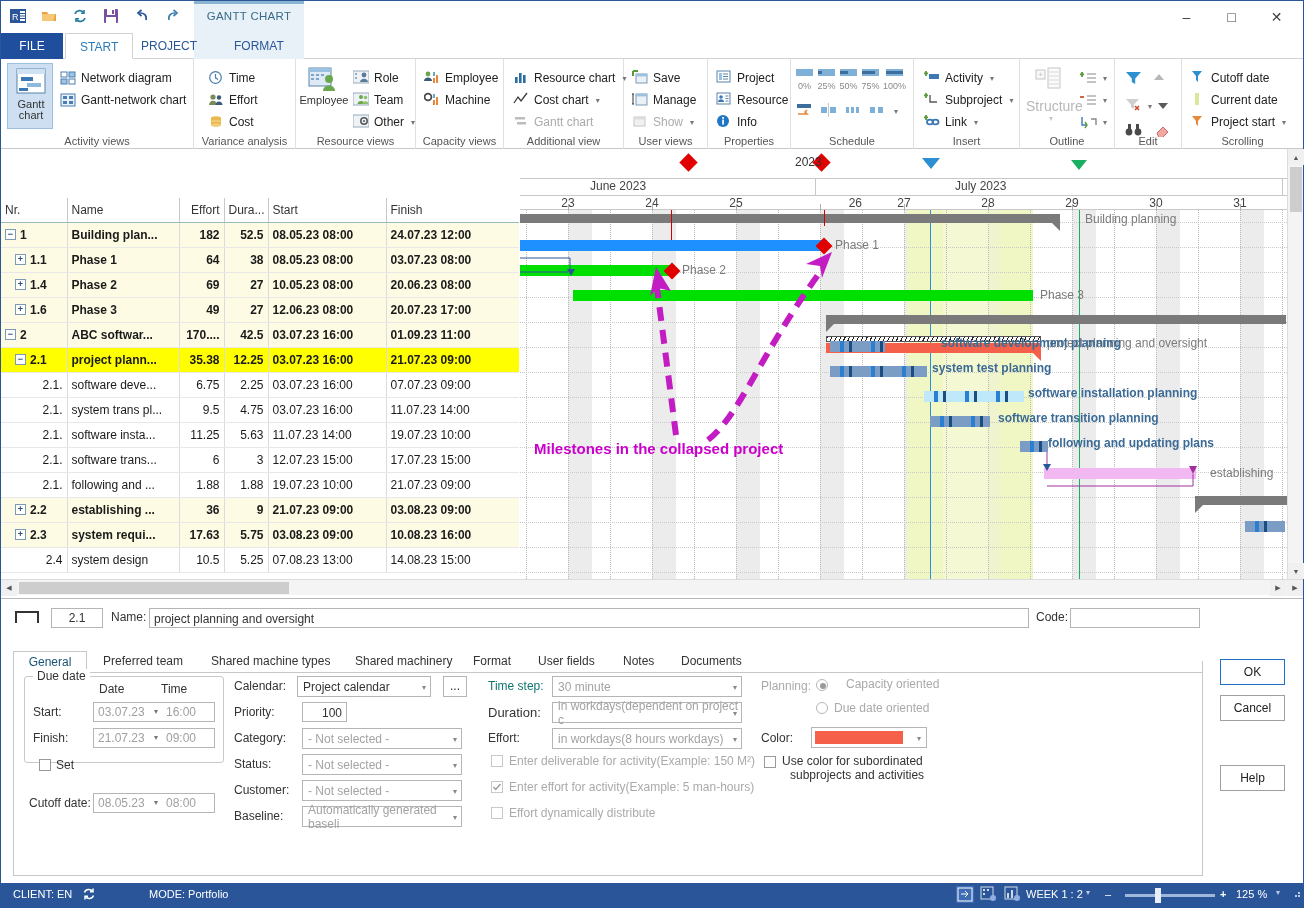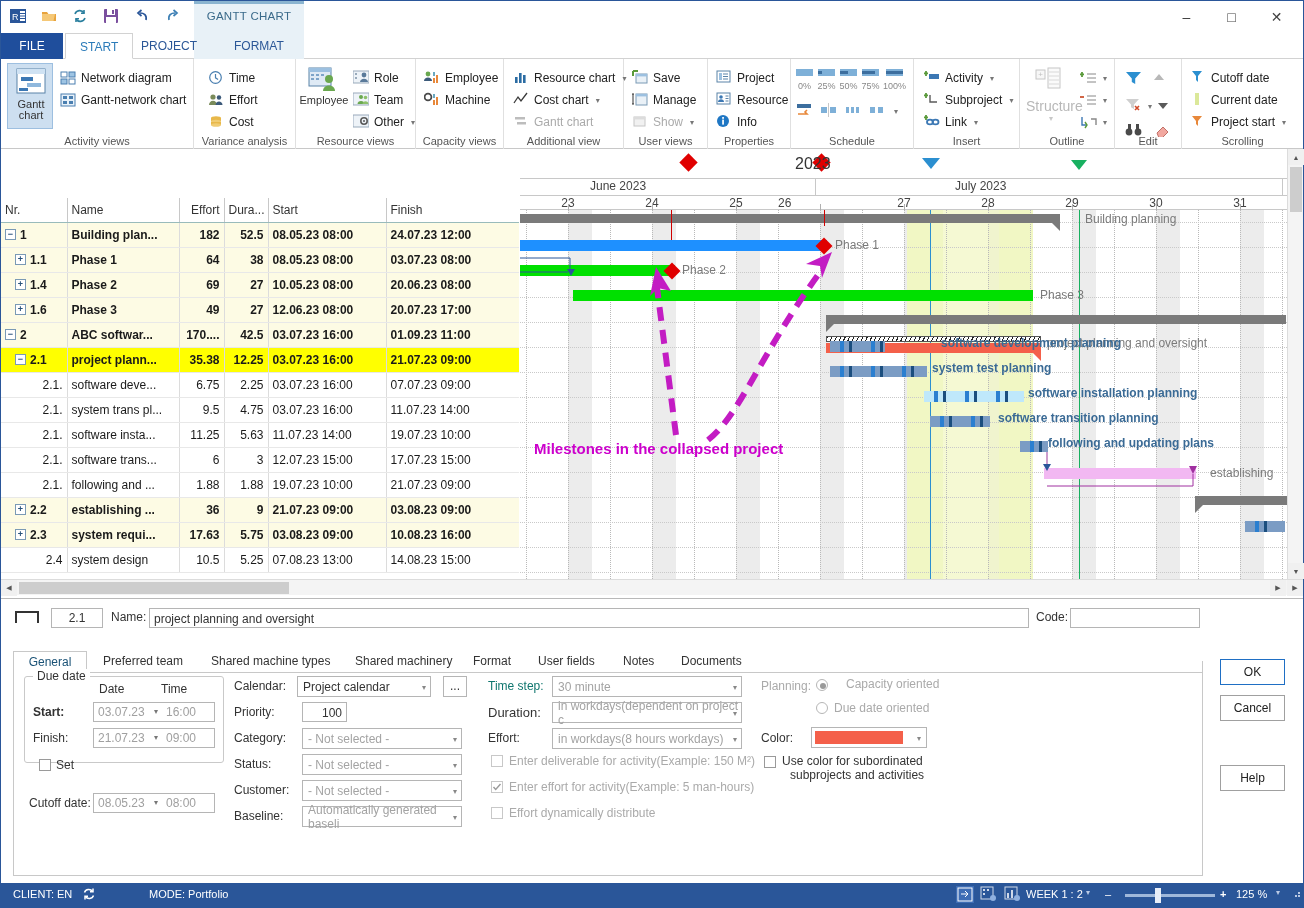--- a/index.html
+++ b/index.html
@@ -916,37 +916,37 @@
           </tbody>
       </table>
     </div>
 
     <div class="ganttpane">
       <div class="gheader">
         <div class="ghrow1">
 
           <div style="position:absolute;left:162px;top:7px;width:13px;height:13px;background:#e00000;transform:rotate(45deg);"></div>
           <div style="position:absolute;left:295px;top:7px;width:13px;height:13px;background:#e00000;transform:rotate(45deg);"></div>
-          <div style="position:absolute;left:275px;top:6px;font-size:16px;color:#333;">2023</div>
+          <div style="position:absolute;left:275px;top:6px;font-size:12px;color:#333;">2023</div>
           <div style="position:absolute;left:402px;top:9px;width:0;height:0;border-left:9px solid transparent;border-right:9px solid transparent;border-top:11px solid #2b8fd0;"></div>
           <div style="position:absolute;left:551px;top:11px;width:0;height:0;border-left:8px solid transparent;border-right:8px solid transparent;border-top:10px solid #18b060;"></div>
         </div>
         <div class="ghrow2">
           <div style="position:absolute;left:70px;top:0;">June 2023</div>
           <div style="position:absolute;left:435px;top:0;">July 2023</div>
           <div style="position:absolute;left:295px;top:0;bottom:0;width:1px;background:#c8c8c8;"></div>
           <div style="position:absolute;left:762px;top:0;bottom:0;width:1px;background:#c8c8c8;"></div>
         </div>
         <div class="ghrow3">
             <div style="position: absolute; left: 6px; top: 0px; width: 84px; text-align: center;">23</div>
             <div style="position: absolute; left: 90px; top: 0px; width: 84px; text-align: center;">24</div>
             <div style="position: absolute; left: 48px; top: 8px; height: 6px; border-left: 1px solid rgb(176, 176, 176);"></div>
             <div style="position: absolute; left: 174px; top: 0px; width: 84px; text-align: center;">25</div>
             <div style="position: absolute; left: 132px; top: 8px; height: 6px; border-left: 1px solid rgb(176, 176, 176);"></div>
-            <div style="position: absolute; left: 258px; top: 0px; width: 84px; text-align: left;">26</div>
+            <div style="position: absolute; left: 258px; top: 0px; width: 84px; text-align: right;">26</div>
             <div style="position: absolute; left: 216px; top: 8px; height: 6px; border-left: 1px solid rgb(176, 176, 176);"></div>
             <div style="position: absolute; left: 342px; top: 0px; width: 84px; text-align: center;">27</div>
             <div style="position: absolute; left: 300px; top: 8px; height: 6px; border-left: 1px solid rgb(176, 176, 176);"></div>
             <div style="position: absolute; left: 426px; top: 0px; width: 84px; text-align: center;">28</div>
             <div style="position: absolute; left: 384px; top: 8px; height: 6px; border-left: 1px solid rgb(176, 176, 176);"></div>
             <div style="position: absolute; left: 510px; top: 0px; width: 84px; text-align: center;">29</div>
             <div style="position: absolute; left: 468px; top: 8px; height: 6px; border-left: 1px solid rgb(176, 176, 176);"></div>
             <div style="position: absolute; left: 594px; top: 0px; width: 84px; text-align: center;">30</div>
             <div style="position: absolute; left: 552px; top: 8px; height: 6px; border-left: 1px solid rgb(176, 176, 176);"></div>
             <div style="position: absolute; left: 678px; top: 0px; width: 84px; text-align: center;">31</div>
@@ -1125,21 +1125,21 @@
       <div class="t2" style="left:658px;">Documents</div>
     </div>
 
     <div style="position:absolute;left:12px;top:62px;width:1190px;height:215px;border:1px solid #c8c8c8;border-top:none;"></div>
 
     <div class="fs" style="left:23px;top:77px;width:200px;height:87px;"></div>
     <div class="fsl" style="left:32px;top:70px;">Due date</div>
     <div style="position:absolute;left:98px;top:83px;font-size:12px;color:#333;">Date</div>
     <div style="position:absolute;left:160px;top:83px;font-size:12px;color:#333;">Time</div>
 
-    <div style="position:absolute;left:32px;top:106px;font-size:12px;color:#333;font-weight:bold;">Start:</div>
+    <div style="position:absolute;left:32px;top:106px;font-size:12px;color:#333;">Start:</div>
     <div class="inp ro" style="position:absolute;left:92px;top:103px;width:122px;display:flex;align-items:center;">
       <span style="width:54px;">03.07.23</span>
       <span class="caret">▾</span>
       <span style="margin-left:8px;">16:00</span>
     </div>
     <div style="position:absolute;left:32px;top:132px;font-size:12px;color:#333;">Finish:</div>
     <div class="inp ro" style="position:absolute;left:92px;top:129px;width:122px;display:flex;align-items:center;">
       <span style="width:54px;">21.07.23</span>
       <span class="caret">▾</span>
       <span style="margin-left:8px;">09:00</span>

